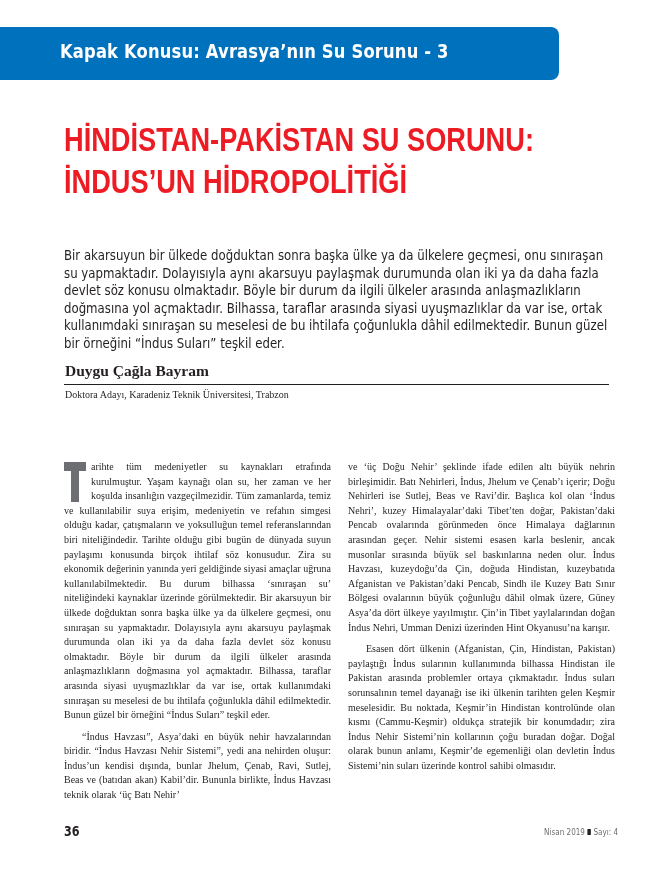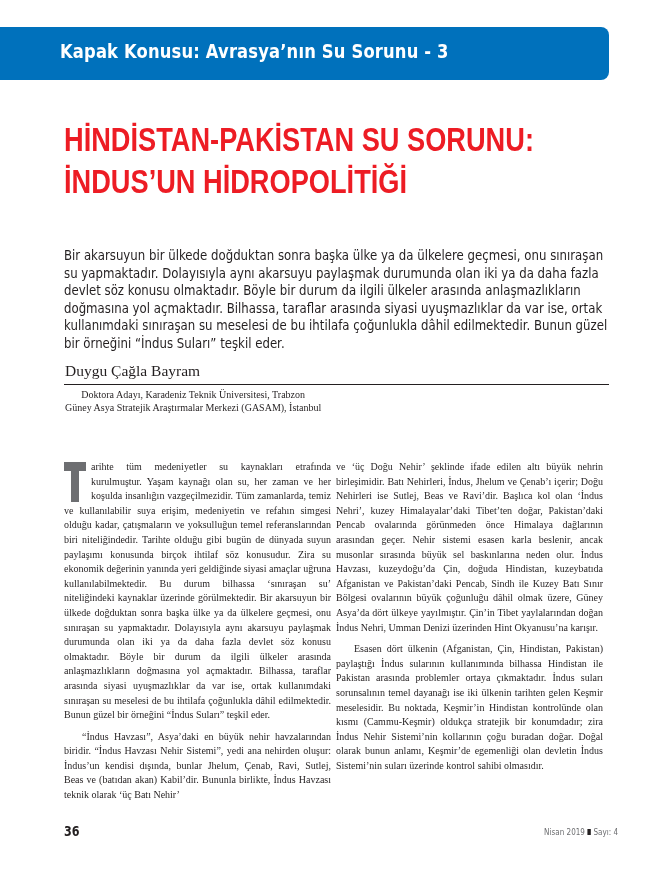--- a/index.html
+++ b/index.html
@@ -1,20 +1,20 @@
 <!DOCTYPE html>
 <html><head>
 <meta charset="utf-8">
 <style>
   * { margin: 0; padding: 0; box-sizing: border-box; }
   html, body { width: 659px; height: 875px; background: #ffffff; overflow: hidden; }
   body { position: relative; font-family: "Liberation Serif", serif; color: #231f20; }
 
   .banner {
-    position: absolute; left: 0; top: 27px; width: 609px; height: 53px;
+    position: absolute; left: 0; top: 27px; width: 559px; height: 53px;
     background: #0071bc; border-radius: 0 8px 8px 0;
   }
   .banner-text {
     position: absolute; left: 60px; top: 13px;
     font-family: "DejaVu Sans", sans-serif; font-weight: bold; font-size: 19px;
     color: #ffffff; letter-spacing: 0.2px; transform: scaleX(0.86); transform-origin: left center;
     white-space: nowrap;
   }
 
   .title {
@@ -26,37 +26,37 @@
 
   .abstract {
     position: absolute; left: 64px; top: 247px; width: 548px;
     font-family: "DejaVu Sans", sans-serif; font-size: 14px; line-height: 17.5px;
     color: #231f20;
   }
   .abstract p { transform: scaleX(0.84); transform-origin: left top; width: 652px; }
 
   .author {
     position: absolute; left: 65px; top: 362px;
-    font-family: "Liberation Serif", serif; font-weight: normal; font-size: 15.5px; color: #231f20;
+    font-family: "Liberation Serif", serif; font-weight: bold; font-size: 15.5px; color: #231f20;
   }
   .author-rule {
     position: absolute; left: 64px; top: 384px; width: 545px; height: 1.3px; background: #231f20;
   }
   .affil {
     position: absolute; left: 65px; top: 388px; font-family: "Liberation Serif", serif;
     font-size: 10px; line-height: 13px; color: #231f20; text-align: center;
   }
 
   .col {
     position: absolute; top: 460px; width: 267px;
     font-family: "Liberation Serif", serif; font-size: 10px; line-height: 14.6px;
     text-align: justify; color: #231f20; hyphens: manual;
   }
   .col-left { left: 64px; }
-  .col-right { left: 336px; }
+  .col-right { left: 348px; }
   .col p { margin-bottom: 7px; }
   .col p.indent { text-indent: 18px; }
   .col p.tight { margin-bottom: 0; }
 
   .dropcap {
     float: left; width: 22px; height: 40px; margin: 2px 5px 0 0;
     position: relative;
   }
   .dropcap .bar-top { position: absolute; left: 0; top: 0; width: 22px; height: 9px; background: #6d6e71; }
   .dropcap .bar-stem { position: absolute; left: 7px; top: 0; width: 8px; height: 40px; background: #6d6e71; }
@@ -87,21 +87,20 @@
 </div>
 
 <div class="abstract">
   <p>Bir akarsuyun bir ülkede doğduktan sonra başka ülke ya da ülkelere geçmesi, onu sınıraşan su yapmaktadır. Dolayısıyla aynı akarsuyu paylaşmak durumunda olan iki ya da daha fazla devlet söz konusu olmaktadır. Böyle bir durum da ilgili ülkeler arasında anlaşmazlıkların doğmasına yol açmaktadır. Bilhassa, taraflar arasında siyasi uyuşmazlıklar da var ise, ortak kullanımdaki sınıraşan su meselesi de bu ihtilafa çoğunlukla dâhil edilmektedir. Bunun güzel bir örneğini “İndus Suları” teşkil eder.</p>
 </div>
 
 <div class="author">Duygu Çağla Bayram</div>
 <div class="author-rule"></div>
 <div class="affil">
   <div>Doktora Adayı, Karadeniz Teknik Üniversitesi, Trabzon</div>
-  <div>Güney Asya Stratejik Araştırmalar Merkezi (GASAM), İstanbul</div>
 </div>
 
 <div class="col col-left">
   <div class="dropcap">
     <div class="bar-top"></div>
       <div class="bar-stem"></div>
     <span class="glyph">T</span>
   </div>
   <p>arihte tüm medeniyetler su kaynakları etrafında kurulmuştur. Yaşam kaynağı olan su, her zaman ve her koşulda insanlığın vazgeçilmezidir. Tüm zamanlarda, temiz ve kullanılabilir suya erişim, medeniyetin ve refahın simgesi olduğu kadar, çatışmaların ve yoksulluğun temel referanslarından biri niteliğindedir. Tarihte olduğu gibi bugün de dünyada suyun paylaşımı konusunda birçok ihtilaf söz konusudur. Zira su ekonomik değerinin yanında yeri geldiğinde siyasi amaçlar uğruna kullanılabilmektedir. Bu durum bilhassa ‘sınıraşan su’ niteliğindeki kaynaklar üzerinde görülmektedir. Bir akarsuyun bir ülkede doğduktan sonra başka ülke ya da ülkelere geçmesi, onu sınıraşan su yapmaktadır. Dolayısıyla aynı akarsuyu paylaşmak durumunda olan iki ya da daha fazla devlet söz konusu olmaktadır. Böyle bir durum da ilgili ülkeler arasında anlaşmazlıkların doğmasına yol açmaktadır. Bilhassa, taraflar arasında siyasi uyuşmazlıklar da var ise, ortak kullanımdaki sınıraşan su meselesi de bu ihtilafa çoğunlukla dâhil edilmektedir. Bunun güzel bir örneğini “İndus Suları” teşkil eder.</p>
   <p class="indent tight">“İndus Havzası”, Asya’daki en büyük nehir havzalarından biridir. “İndus Havzası Nehir Sistemi”, yedi ana nehirden oluşur: İndus’un kendisi dışında, bunlar Jhelum, Çenab, Ravi, Sutlej, Beas ve (batıdan akan) Kabil’dir. Bununla birlikte, İndus Havzası teknik olarak ‘üç Batı Nehir’</p>

